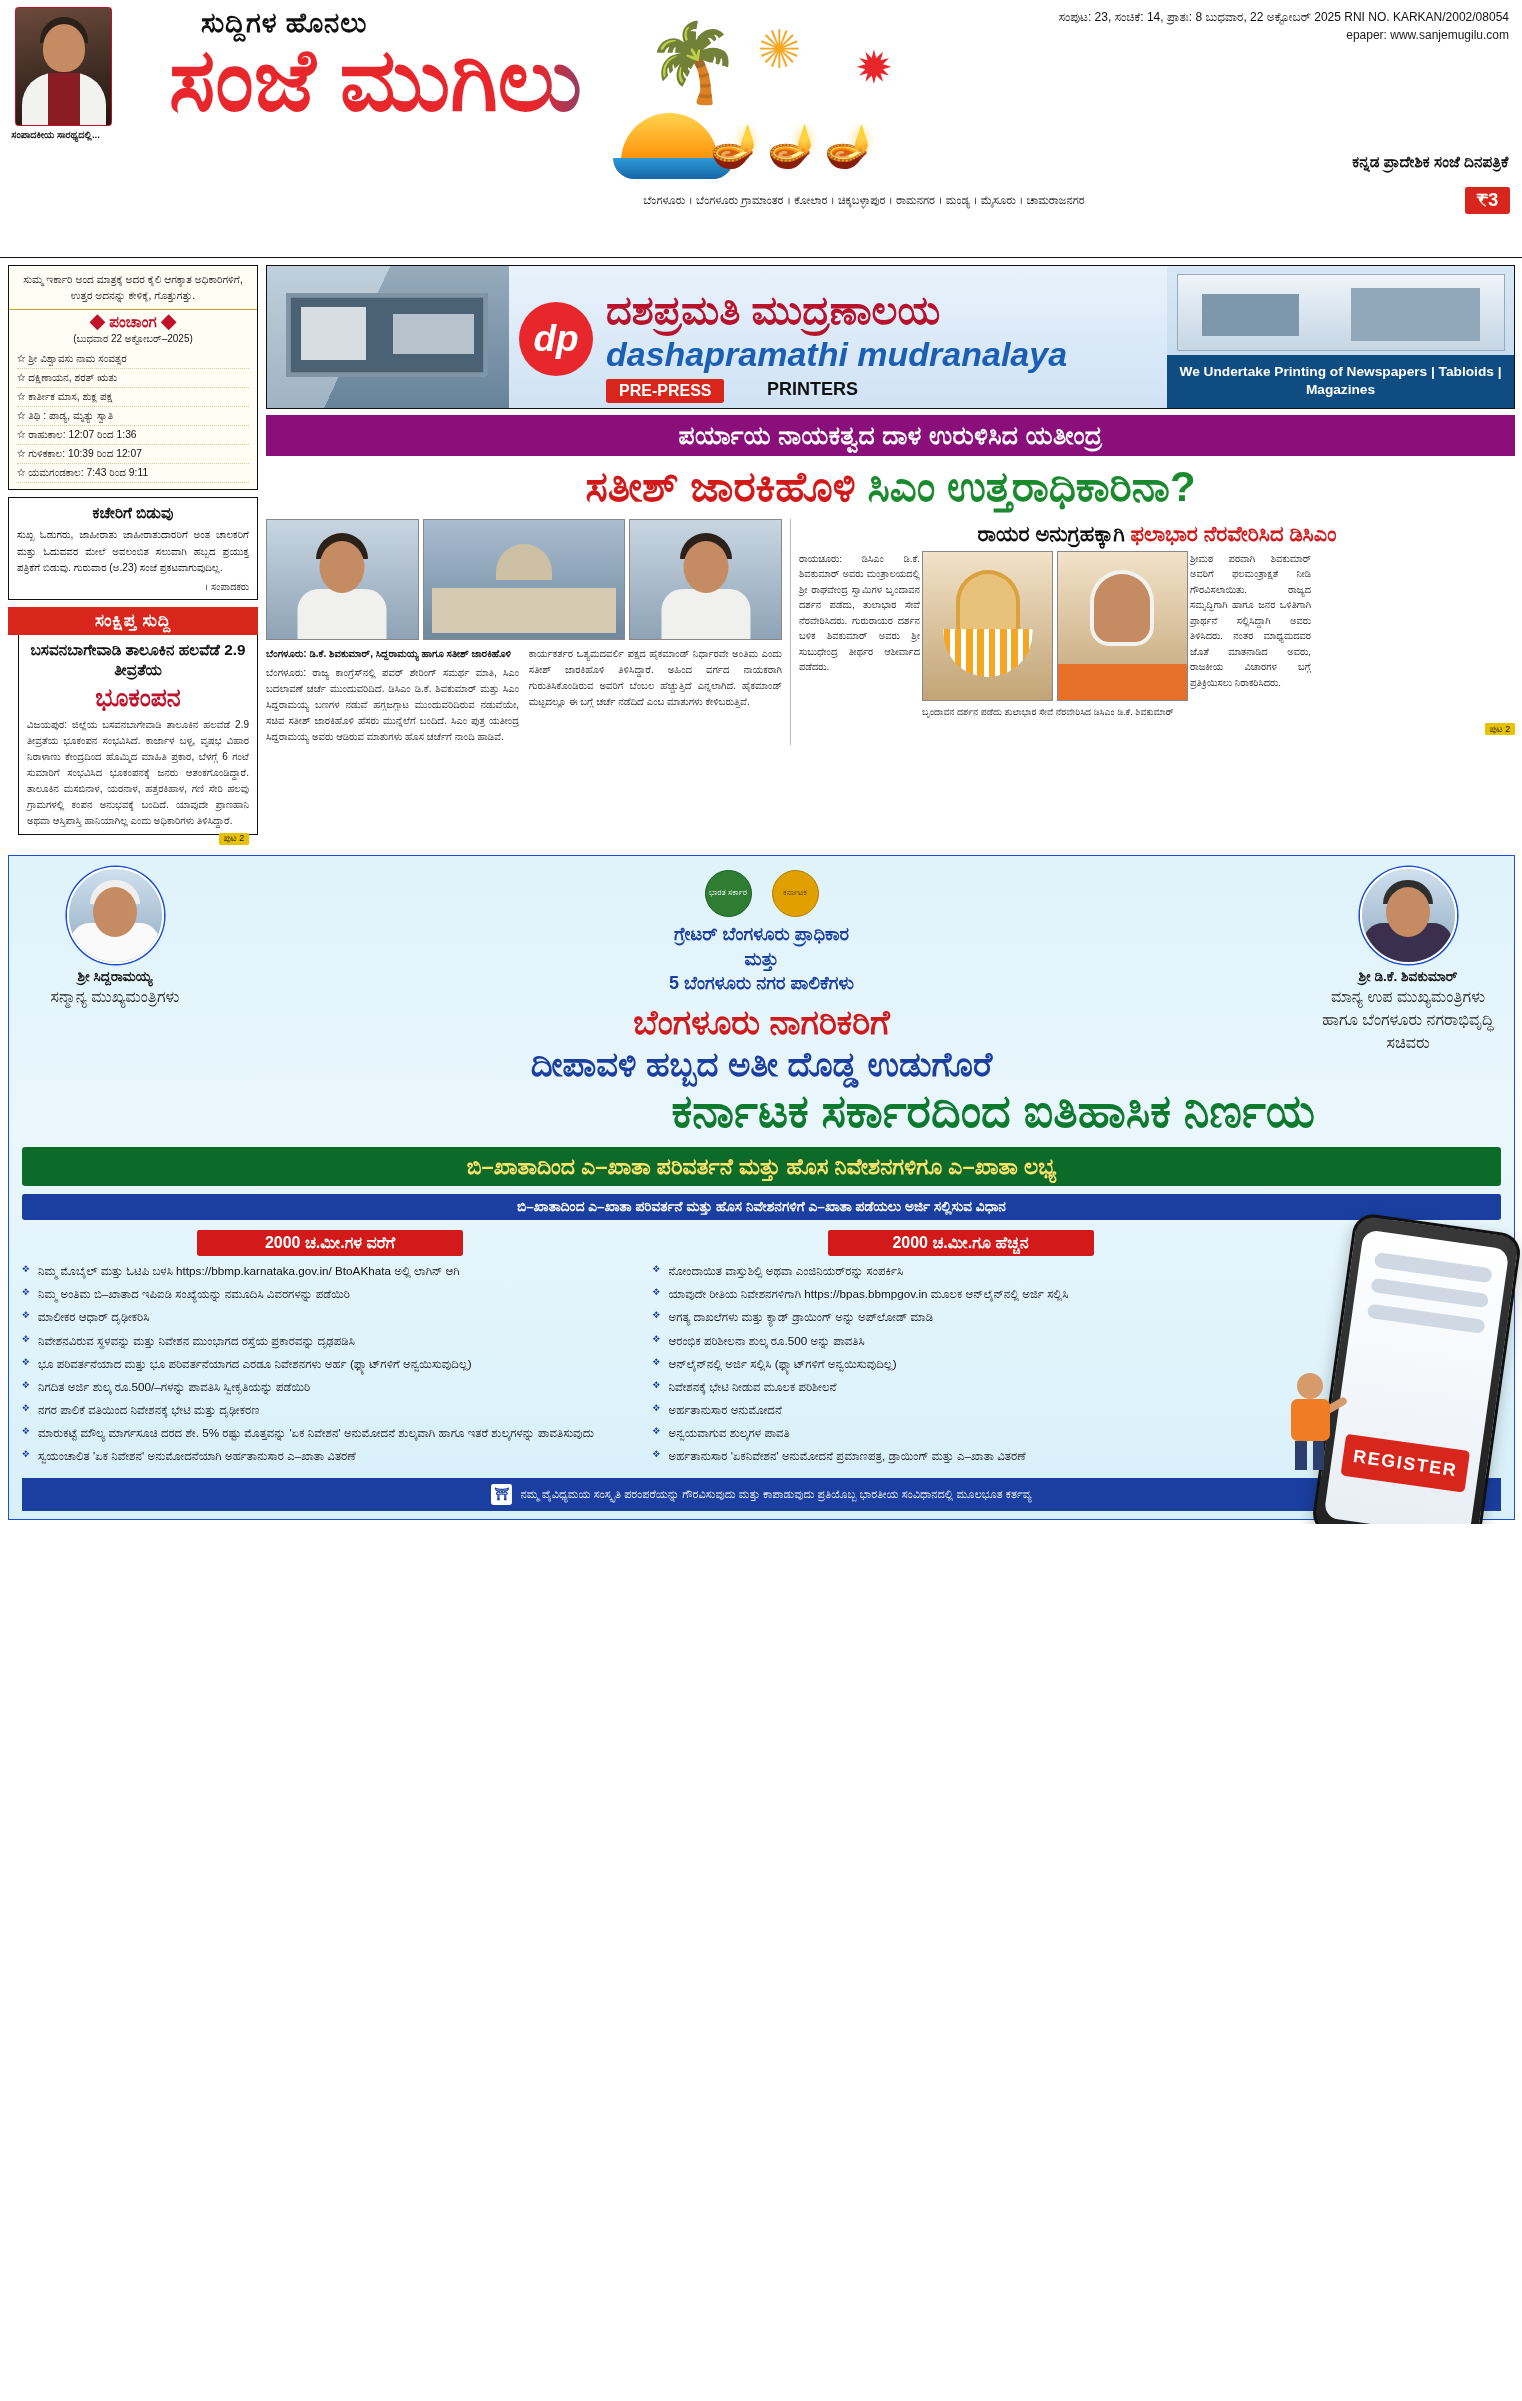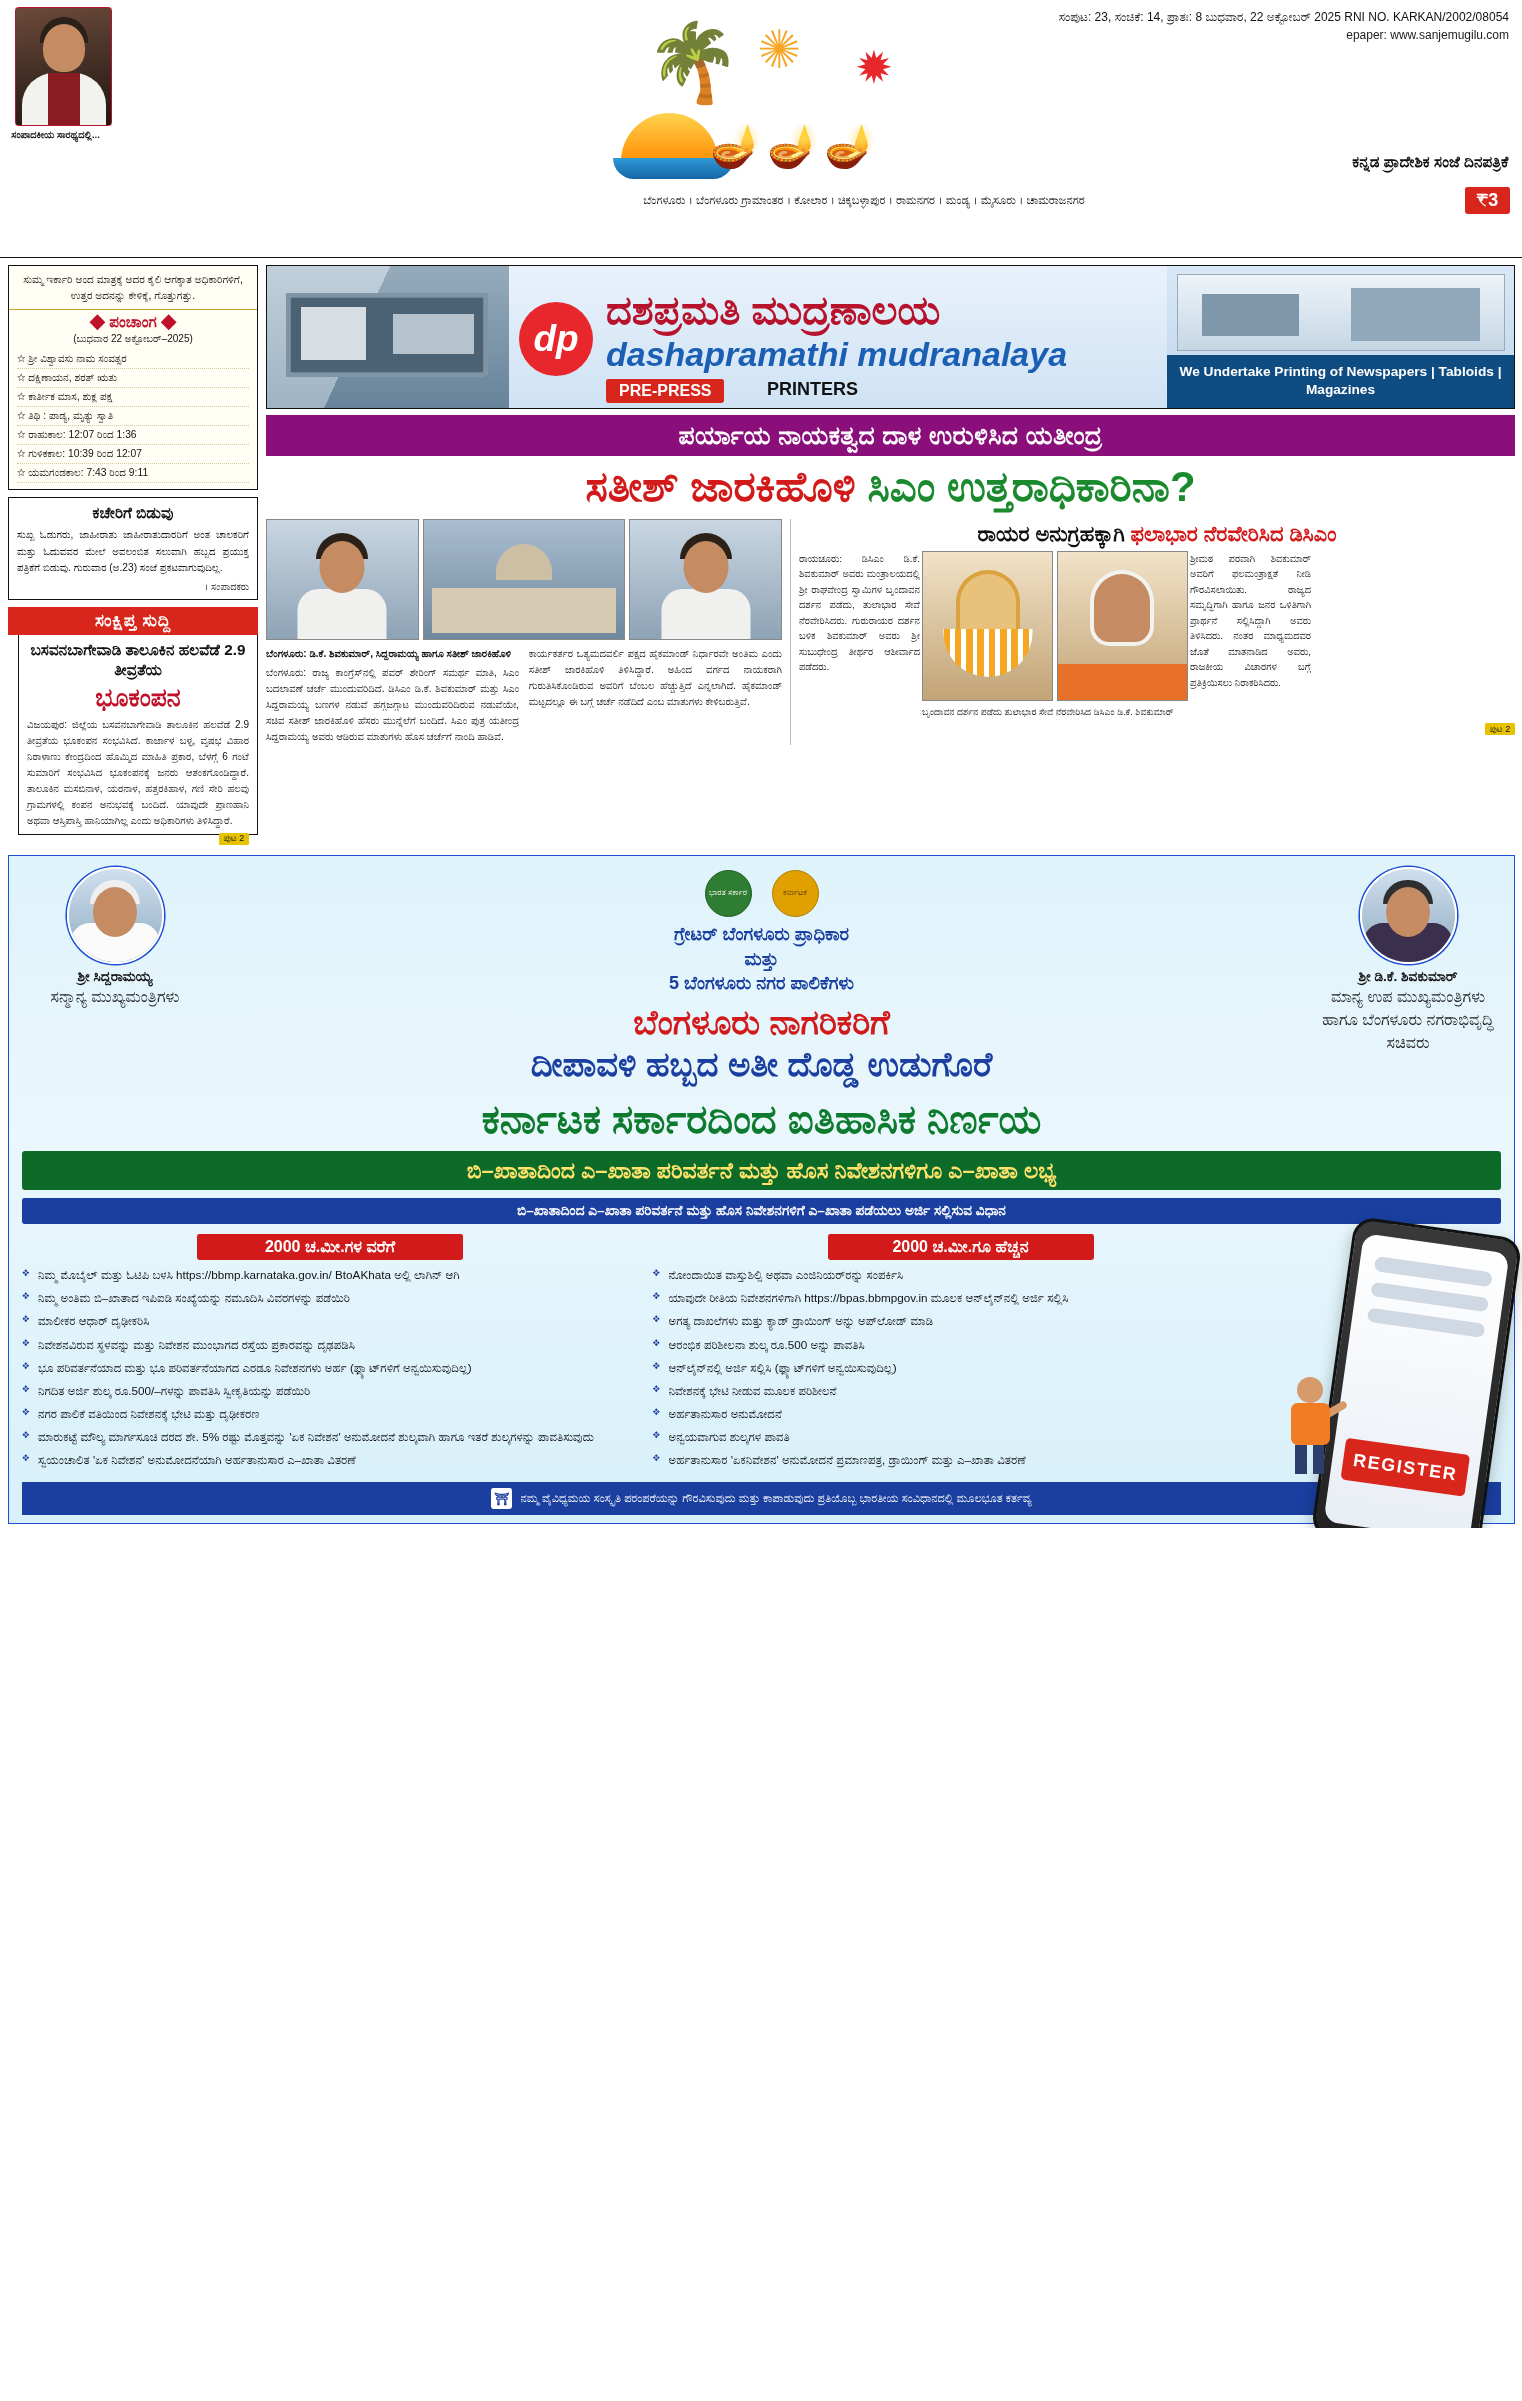--- a/index.html
+++ b/index.html
@@ -218,21 +218,21 @@
 
   .gov-center { flex:1; text-align:center; padding-top:3.2px; }
   .emblems { display:flex; justify-content:center; gap:20px; margin-bottom:4.8px; }
   .emblem { width:47px; height:47px; border-radius:50%; background:#2f7d32; color:#fff; font-size:8px;
             display:flex; align-items:center; justify-content:center; text-align:center; line-height:1.1; border:1.6px solid #1b5e20;}
   .emblem.gold { background:#e0a100; color:#5a3e00; border-color:#b07d00; }
   .gov-line1 { font-size:18px; font-weight:bold; color:#1a3fa0; line-height:1.4; }
   .gov-line2 { font-size:18px; font-weight:bold; color:#1a3fa0; }
   .gov-h1 { font-size:34px; font-weight:bold; color:#d21a1a; margin-top:8px; line-height:1.2;}
   .gov-h2 { font-size:34px; font-weight:bold; color:#1a3fa0; margin-top:1.6px; line-height:1.2;}
-  .gov-h3 { font-size:40px; font-weight:bold; color:#0d7a2e; margin-top:11px; line-height:1.15;}
+  .gov-h3 { font-size:46px; font-weight:bold; color:#0d7a2e; margin-top:0; line-height:1.15;text-align:right;}
   .gov-strip {
     margin:9.7px auto 0; background:#0d6b2a; color:#ffe36b; font-weight:bold;
     font-size:22px; padding:6.5px 11.3px; border-radius:3.2px; text-align:center;
   }
   .gov-substrip {
     margin:8px auto 0; background:#1a3fa0; color:#fff; font-size:13.7px;
     padding:4.8px 9.7px; border-radius:2.4px; text-align:center; font-weight:bold;
   }
   .gov-cols { display:flex; gap:14.5px; margin-top:9.7px; }
   .gov-col { flex:1; }
@@ -291,20 +291,27 @@
 
     <div class="fest-deco">
       <div class="sun"></div>
       <div class="sun-wave"></div>
       <div class="palm">🌴</div>
       <div class="spark1">✺</div>
       <div class="spark2">✹</div>
       <div class="lamps">🪔🪔🪔</div>
     </div>
 
+    <div class="mh-title">
+      <div class="mh-kannada-small">ಸುದ್ದಿಗಳ ಹೊನಲು</div>
+      <div class="mh-kannada-big">
+        <span>ಸಂಜೆ</span>
+        <span>ಮುಗಿಲು</span>
+      </div>
+    </div>
     <div class="mh-sub">ಕನ್ನಡ ಪ್ರಾದೇಶಿಕ ಸಂಜೆ ದಿನಪತ್ರಿಕೆ</div>
     <div class="mh-places">ಬೆಂಗಳೂರು । ಬೆಂಗಳೂರು ಗ್ರಾಮಾಂತರ । ಕೋಲಾರ । ಚಿಕ್ಕಬಳ್ಳಾಪುರ । ರಾಮನಗರ । ಮಂಡ್ಯ । ಮೈಸೂರು । ಚಾಮರಾಜನಗರ</div>
     <div class="mh-price">₹3</div>
   </div>
 
   <div class="body-grid">
 
     <div class="col-left">
 
       <div class="panel">

